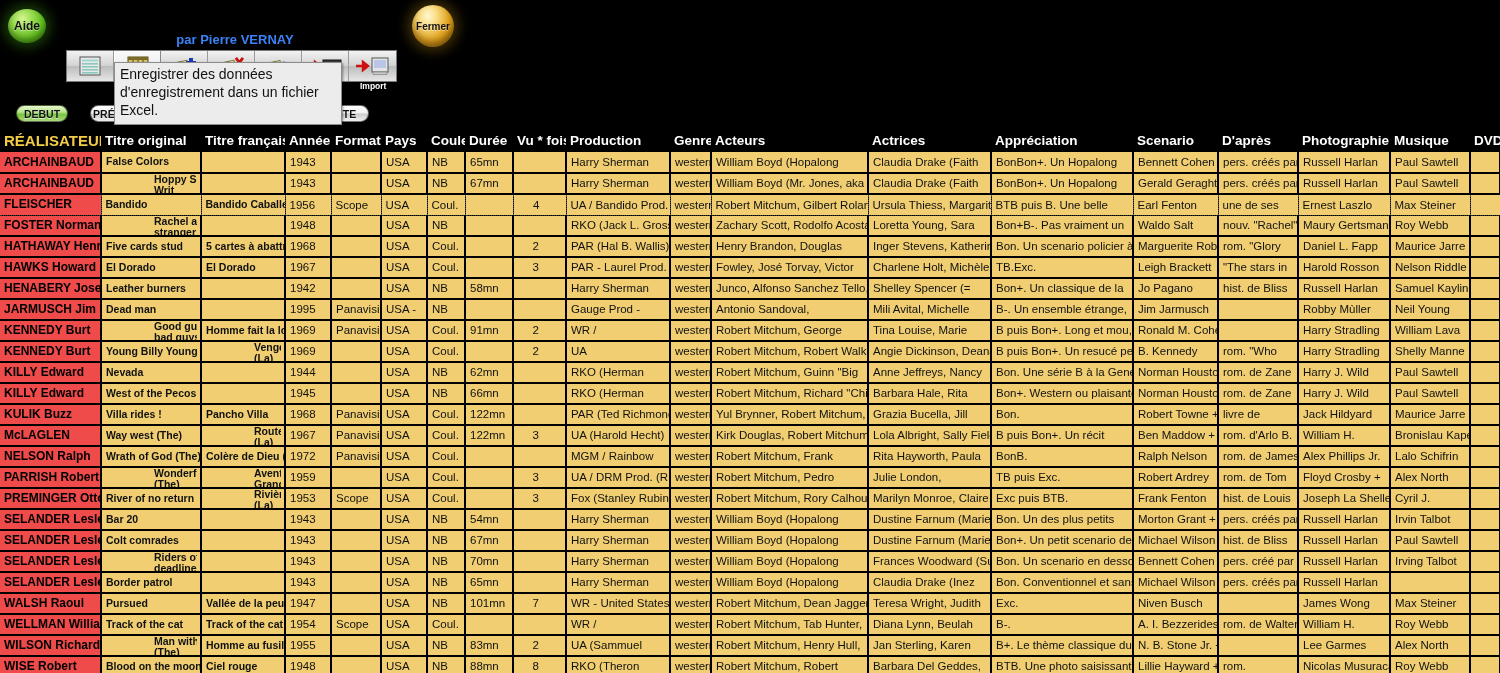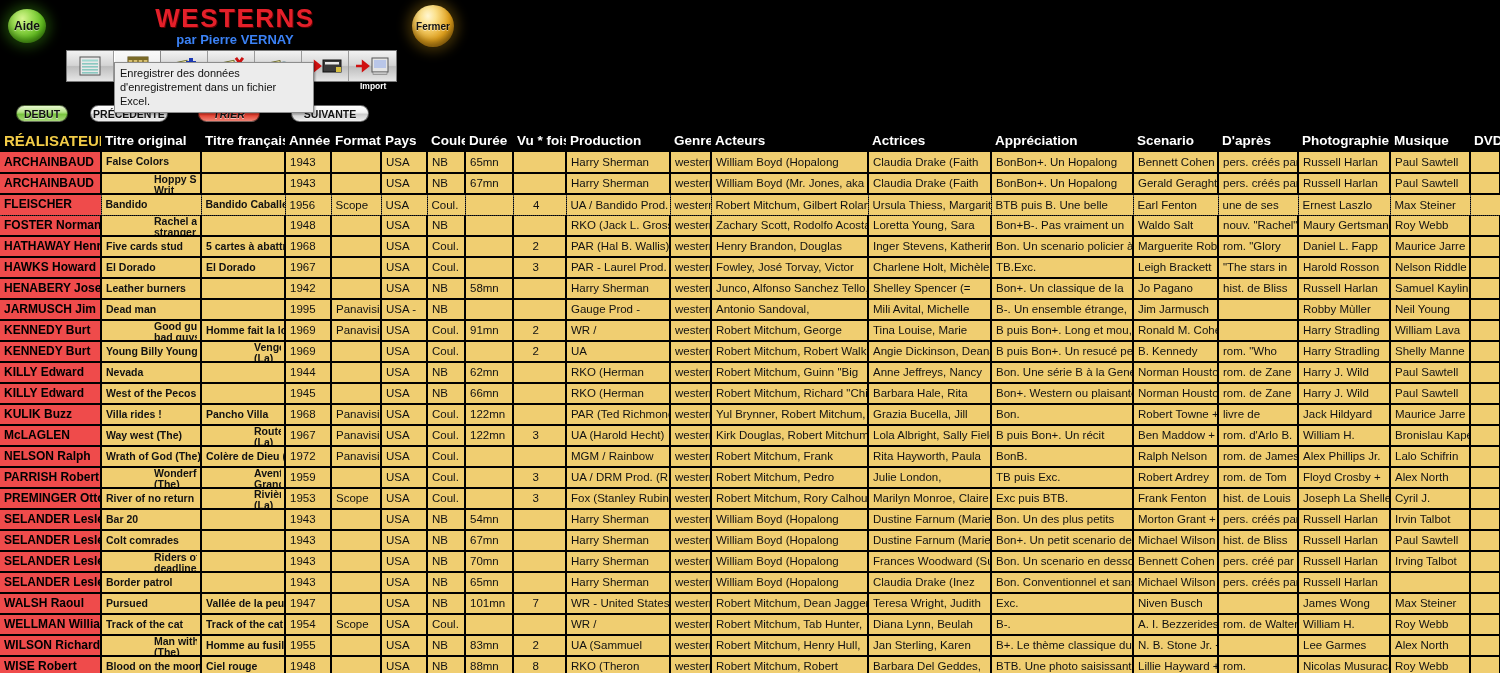--- a/index.html
+++ b/index.html
@@ -83,25 +83,25 @@
     position: absolute;
     color: #fff; font-size: 8.5px; font-weight: bold;
     top: 81px;
   }
   .tb-label.fiche { left: 78px; padding-left: 40px; }
   .tb-label.import { left: 360px; }
 
   .tooltip {
     position: absolute;
     left: 114px; top: 62px;
-    width: 200px;
+    width: 228px;
     background: #ececec;
     border: 1px solid #8d8d8d;
     padding: 3px 5px 4px 5px;
-    font-size: 11px;
+    font-size: 14px;
     color: #111;
     line-height: 1.28;
     box-shadow: 1px 1px 2px rgba(0,0,0,.4);
     z-index: 40;
   }
 
   
   .navbar {
     position: absolute; left: 0; top: 104px;
     width: 470px; height: 20px;
@@ -211,21 +211,20 @@
 <div class="header">
 
   <div class="orb orb-aide">
     <span>Aide</span>
   </div>
 
   <div class="orb orb-fermer">
     <span>Fermer</span>
   </div>
 
-  <div class="title-main">WESTERNS</div>
   <div class="title-sub">par Pierre VERNAY</div>
 
   <div class="toolbar">
     <div class="tb-btn">
       <svg width="30" height="24" viewBox="0 0 30 24">
         <rect x="5" y="3" width="20" height="18" fill="#e8e8e8" stroke="#555" stroke-width="1"></rect>
         <rect x="7" y="5.5" width="16" height="2" fill="#9fd8d0"></rect>
         <rect x="7" y="9" width="16" height="1.6" fill="#8ac8c0"></rect>
         <rect x="7" y="12" width="16" height="1.6" fill="#8ac8c0"></rect>
         <rect x="7" y="15" width="16" height="1.6" fill="#8ac8c0"></rect>

